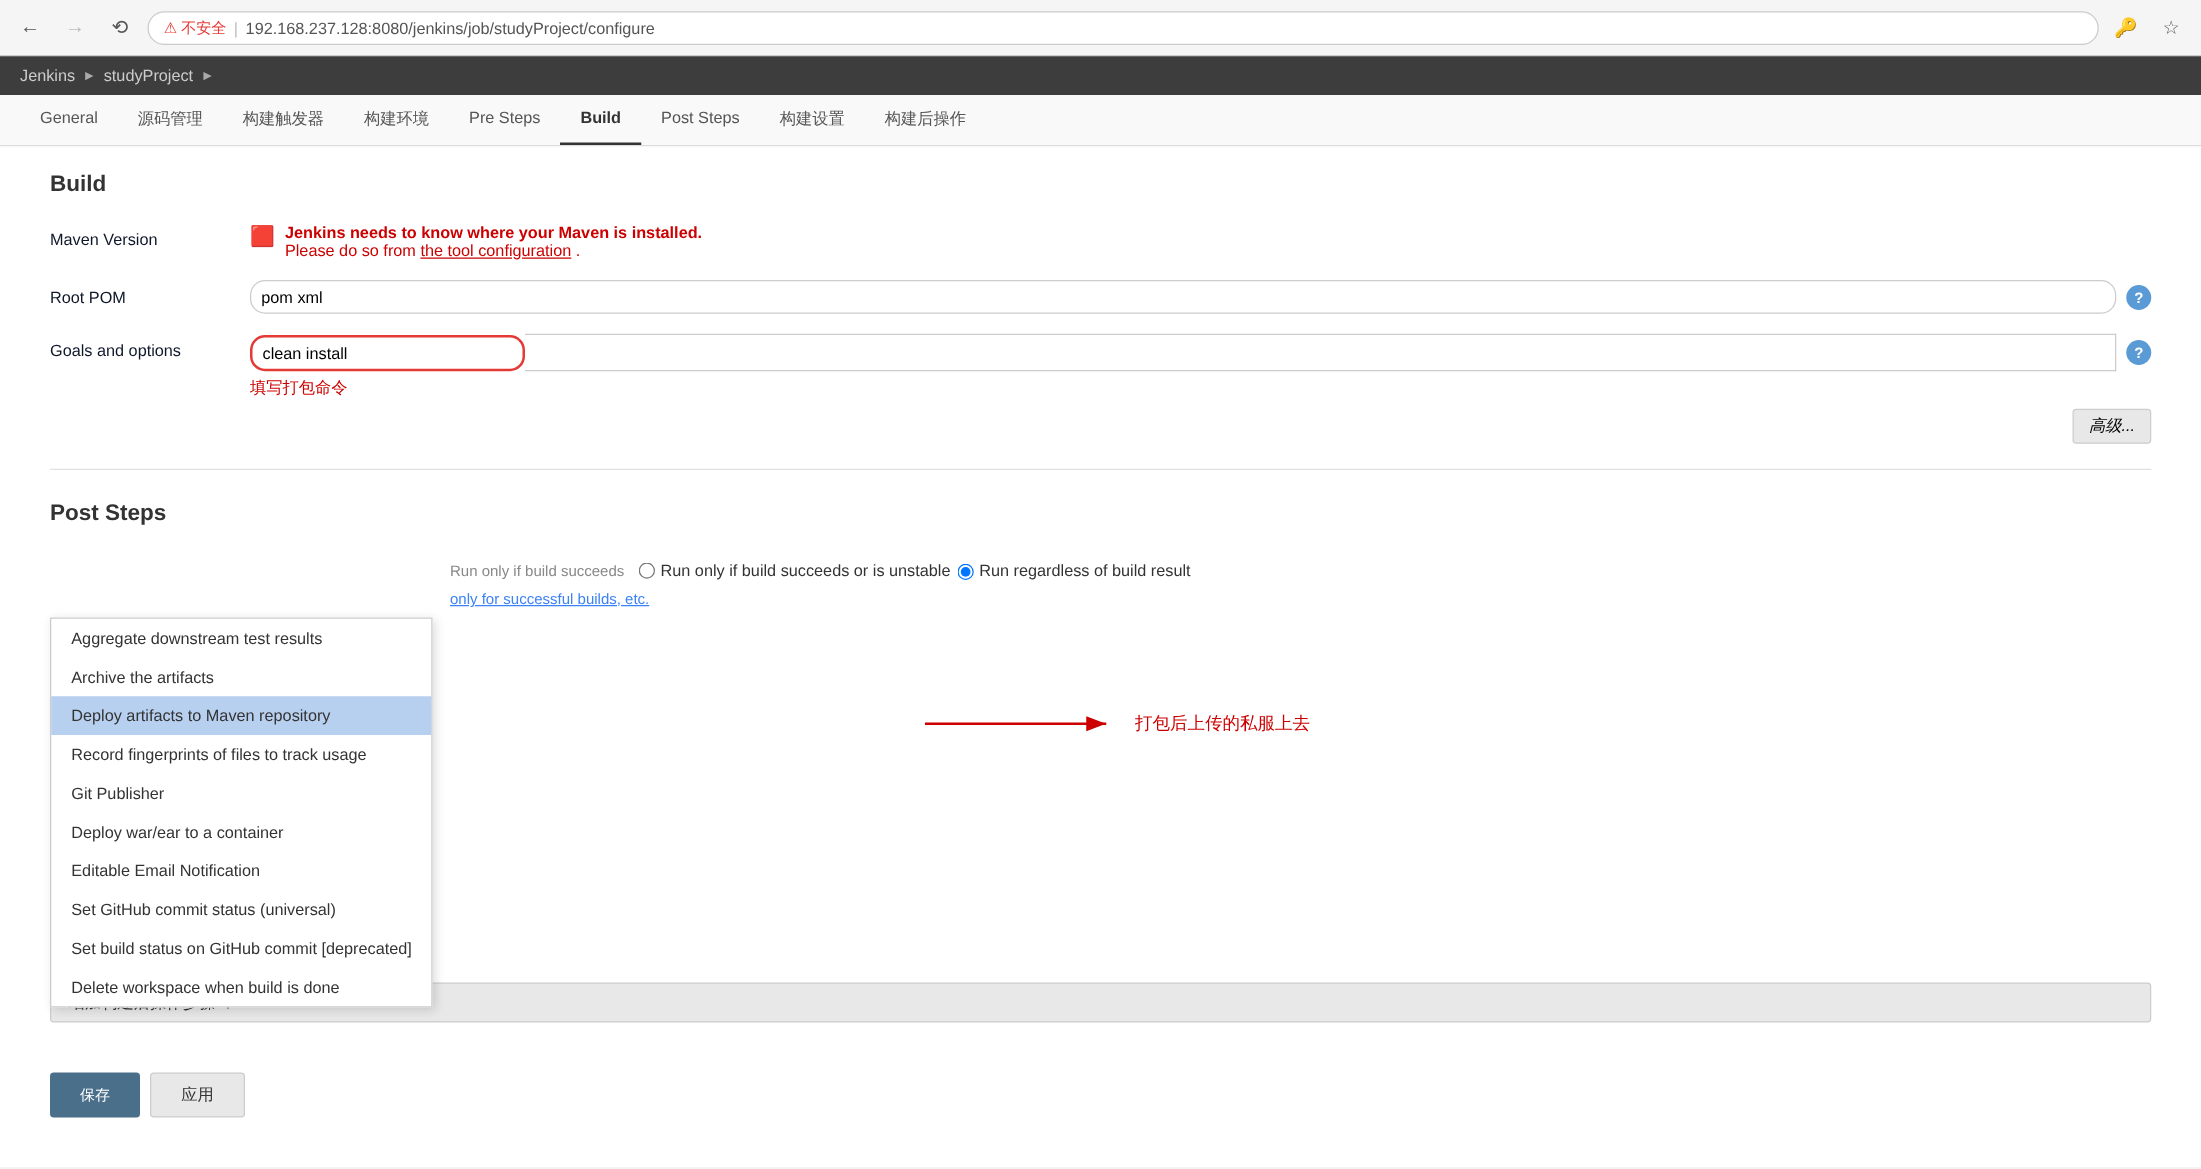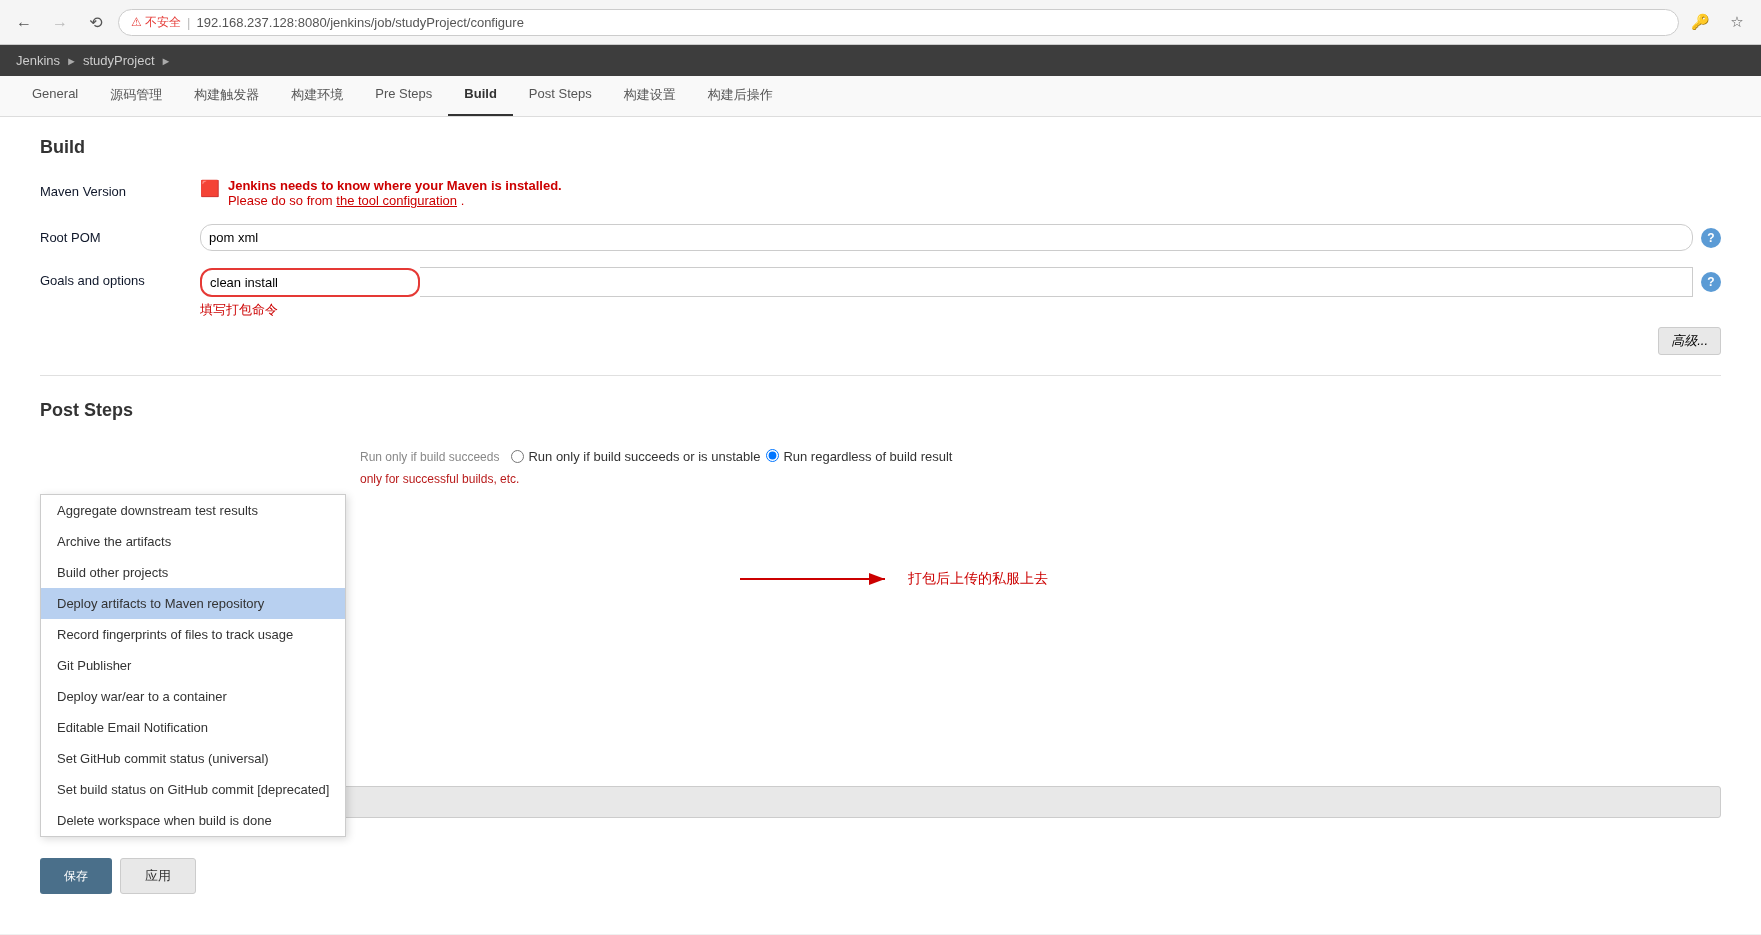--- a/index.html
+++ b/index.html
@@ -164,32 +164,31 @@
 
       <div style="position:relative;">
         <div style="display:flex; align-items:center; gap:6px; font-size:13px; flex-wrap:wrap; padding: 8px 0;">
 
           <span style="color:#888; font-size:12px; margin-left:320px;">Run only if build succeeds</span>
           <span></span>
           <div style="display:flex;align-items:center;gap:4px;">
             <input type="radio" name="run_when" style="">
             <span>Run only if build succeeds or is unstable</span>
           </div>
-          <div style="display:flex;align-items:flex-start;gap:4px;">
+          <div style="display:flex;align-items:flex-end;gap:4px;">
             <input type="radio" name="run_when" checked="" style="">
             <span>Run regardless of build result</span>
           </div>
         </div>
-        <div style="font-size:12px;color:#b91c1c;margin-left:320px;">only for successful builds, etc.</div>
+        <div style="font-size:12px;color:#3b82f6;margin-left:320px;text-decoration:underline;">only for successful builds, etc.</div>
 
         <div style="position:relative; margin-top:8px;">
           <div class="dropdown-menu" style="left:0;top:0;position:absolute;">
             <div class="dropdown-item">Aggregate downstream test results</div>
             <div class="dropdown-item">Archive the artifacts</div>
-            <div class="dropdown-item">Build other projects</div>
             <div class="dropdown-item selected">Deploy artifacts to Maven repository</div>
             <div class="dropdown-item">Record fingerprints of files to track usage</div>
             <div class="dropdown-item">Git Publisher</div>
             <div class="dropdown-item">Deploy war/ear to a container</div>
             <div class="dropdown-item">Editable Email Notification</div>
             <div class="dropdown-item">Set GitHub commit status (universal)</div>
             <div class="dropdown-item">Set build status on GitHub commit [deprecated]</div>
             <div class="dropdown-item">Delete workspace when build is done</div>
           </div>
 

